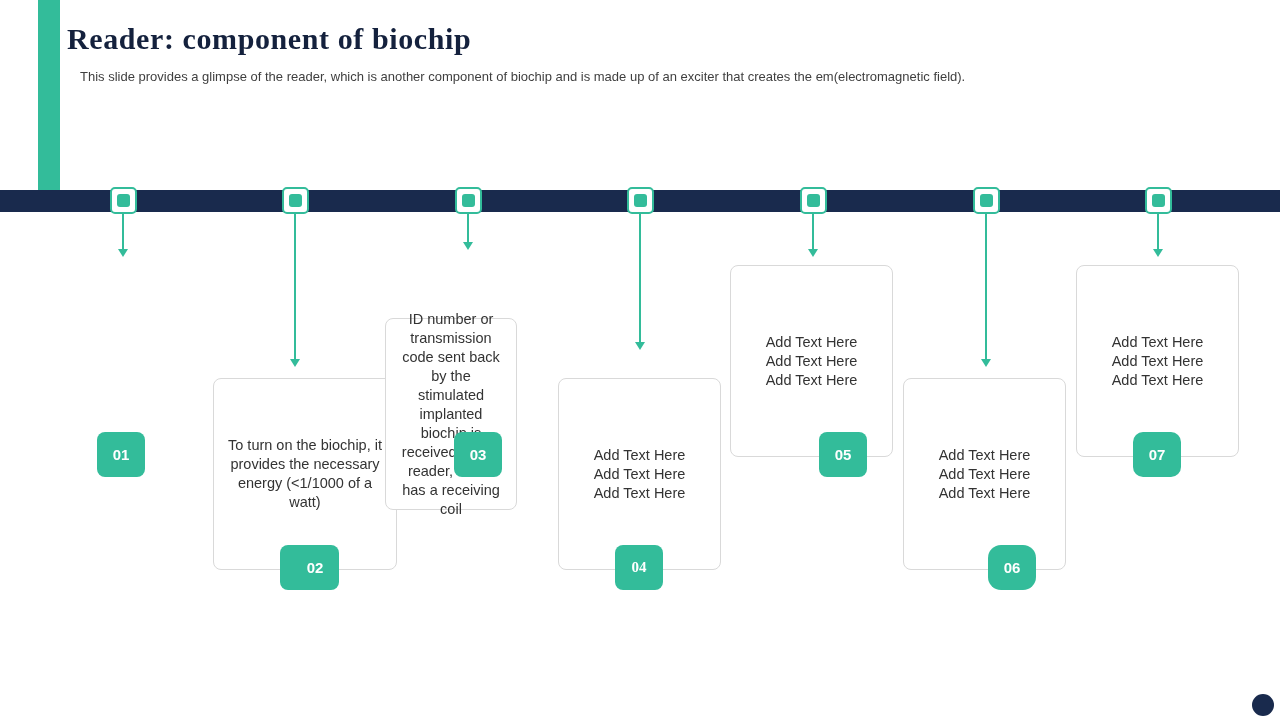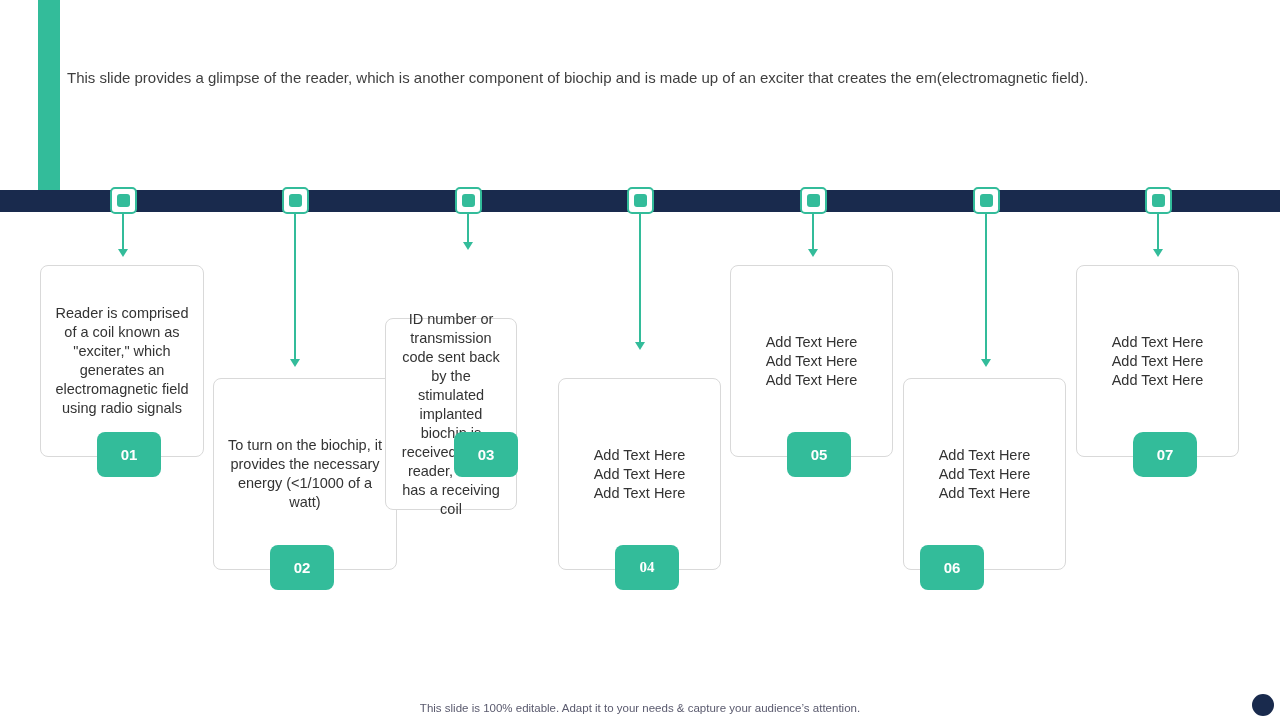--- a/index.html
+++ b/index.html
@@ -35,23 +35,23 @@
     top: 22px;
     font-family: "Liberation Serif", serif;
     font-weight: bold;
     font-size: 30px;
     letter-spacing: 0.6px;
     color: #14213d;
     white-space: nowrap;
   }
   .subtitle {
     position: absolute;
-    left: 67px;
+    left: 80px;
     top: 69px;
-    font-size: 15px;
+    font-size: 13px;
     color: #3f3f3f;
     white-space: nowrap;
     text-align: center;
   }
   
   .band {
     position: absolute;
     left: 0;
     top: 190px;
     width: 1280px;
@@ -107,21 +107,21 @@
   .card-text {
     font-size: 14.5px;
     line-height: 19px;
     color: #333333;
     padding: 0 12px;
     white-space: pre-line;
   }
   
   .badge {
     position: absolute;
-    width: 64px;
+    width: 48px;
     height: 45px;
     border-radius: 8px;
     background: #33bc9a;
     color: #ffffff;
     font-size: 15px;
     font-weight: bold;
     display: flex;
     align-items: center;
     justify-content: center;
   }
@@ -145,20 +145,21 @@
     background: #192a4d;
   }
 </style>
 </head>
 <body>
 
 <div class="slide">
 
   <div class="accent-bar"></div>
 
+  <div class="title">Reader: component of biochip</div>
   <div class="subtitle">This slide provides a glimpse of the reader, which is another component of biochip and is made up of an exciter that creates the em(electromagnetic field).</div>
 
   <div class="band"></div>
 
   <div class="node" style="left:110px;">
       <div class="inner"></div>
     </div>
   <div class="node" style="left:282px;">
       <div class="inner"></div>
     </div>
@@ -192,59 +193,55 @@
 
   <div class="connector" style="left:812px; top:214px; height:38px;"></div>
   <div class="arrow" style="left:808px; top:249px;"></div>
 
   <div class="connector" style="left:985px; top:214px; height:148px;"></div>
   <div class="arrow" style="left:981px; top:359px;"></div>
 
   <div class="connector" style="left:1157px; top:214px; height:38px;"></div>
   <div class="arrow" style="left:1153px; top:249px;"></div>
 
-  <div class="card" style="left:40px; top:265px; width:164px; height:192px;">
-    <div class="card-text">Reader is comprised of a coil known as "exciter," which generates an electromagnetic field using radio signals</div>
-  </div>
   <div class="badge" style="left:97px; top:432px;">01</div>
 
   <div class="card" style="left:213px; top:378px; width:184px; height:192px;">
     <div class="card-text">To turn on the biochip, it provides the necessary energy (&lt;1/1000 of a watt)</div>
   </div>
-  <div class="badge" style="left:270px; top:545px;">02</div>
+  <div class="badge" style="left:280px; top:545px;padding-left:11px;">02</div>
 
   <div class="card" style="left:385px; top:282px; width:132px; height:192px;margin-top:36px;">
     <div class="card-text">ID number or transmission code sent back by the stimulated implanted biochip is received by the reader, which has a receiving coil</div>
   </div>
   <div class="badge" style="left:442px; top:432px;margin-left:12px;">03</div>
 
   <div class="card" style="left:558px; top:378px; width:163px; height:192px;">
     <div class="card-text">Add Text Here
 Add Text Here
 Add Text Here</div>
   </div>
   <div class="badge" style="left:615px; top:545px;font-family:Liberation Serif, serif;">04</div>
 
   <div class="card" style="left:730px; top:265px; width:163px; height:192px;">
     <div class="card-text">Add Text Here
 Add Text Here
 Add Text Here</div>
   </div>
-  <div class="badge" style="left:787px; top:432px;">05</div>
+  <div class="badge" style="left:819px; top:432px;">05</div>
 
   <div class="card" style="left:903px; top:378px; width:163px; height:192px;">
     <div class="card-text">Add Text Here
 Add Text Here
 Add Text Here</div>
   </div>
-  <div class="badge" style="left:920px; top:545px;">06</div>
+  <div class="badge" style="left:988px; top:545px;border-radius:13px;">06</div>
 
   <div class="card" style="left:1076px; top:265px; width:163px; height:192px;">
     <div class="card-text">Add Text Here
 Add Text Here
 Add Text Here</div>
   </div>
   <div class="badge" style="left:1133px; top:432px;border-radius:10px;">07</div>
 
-  <div class="footer">This slide is 100% editable. Adapt it to your needs &amp; capture your audience’s attention.</div>
   <div class="corner-dot"></div>
 
 </div>
 
 </body></html>

